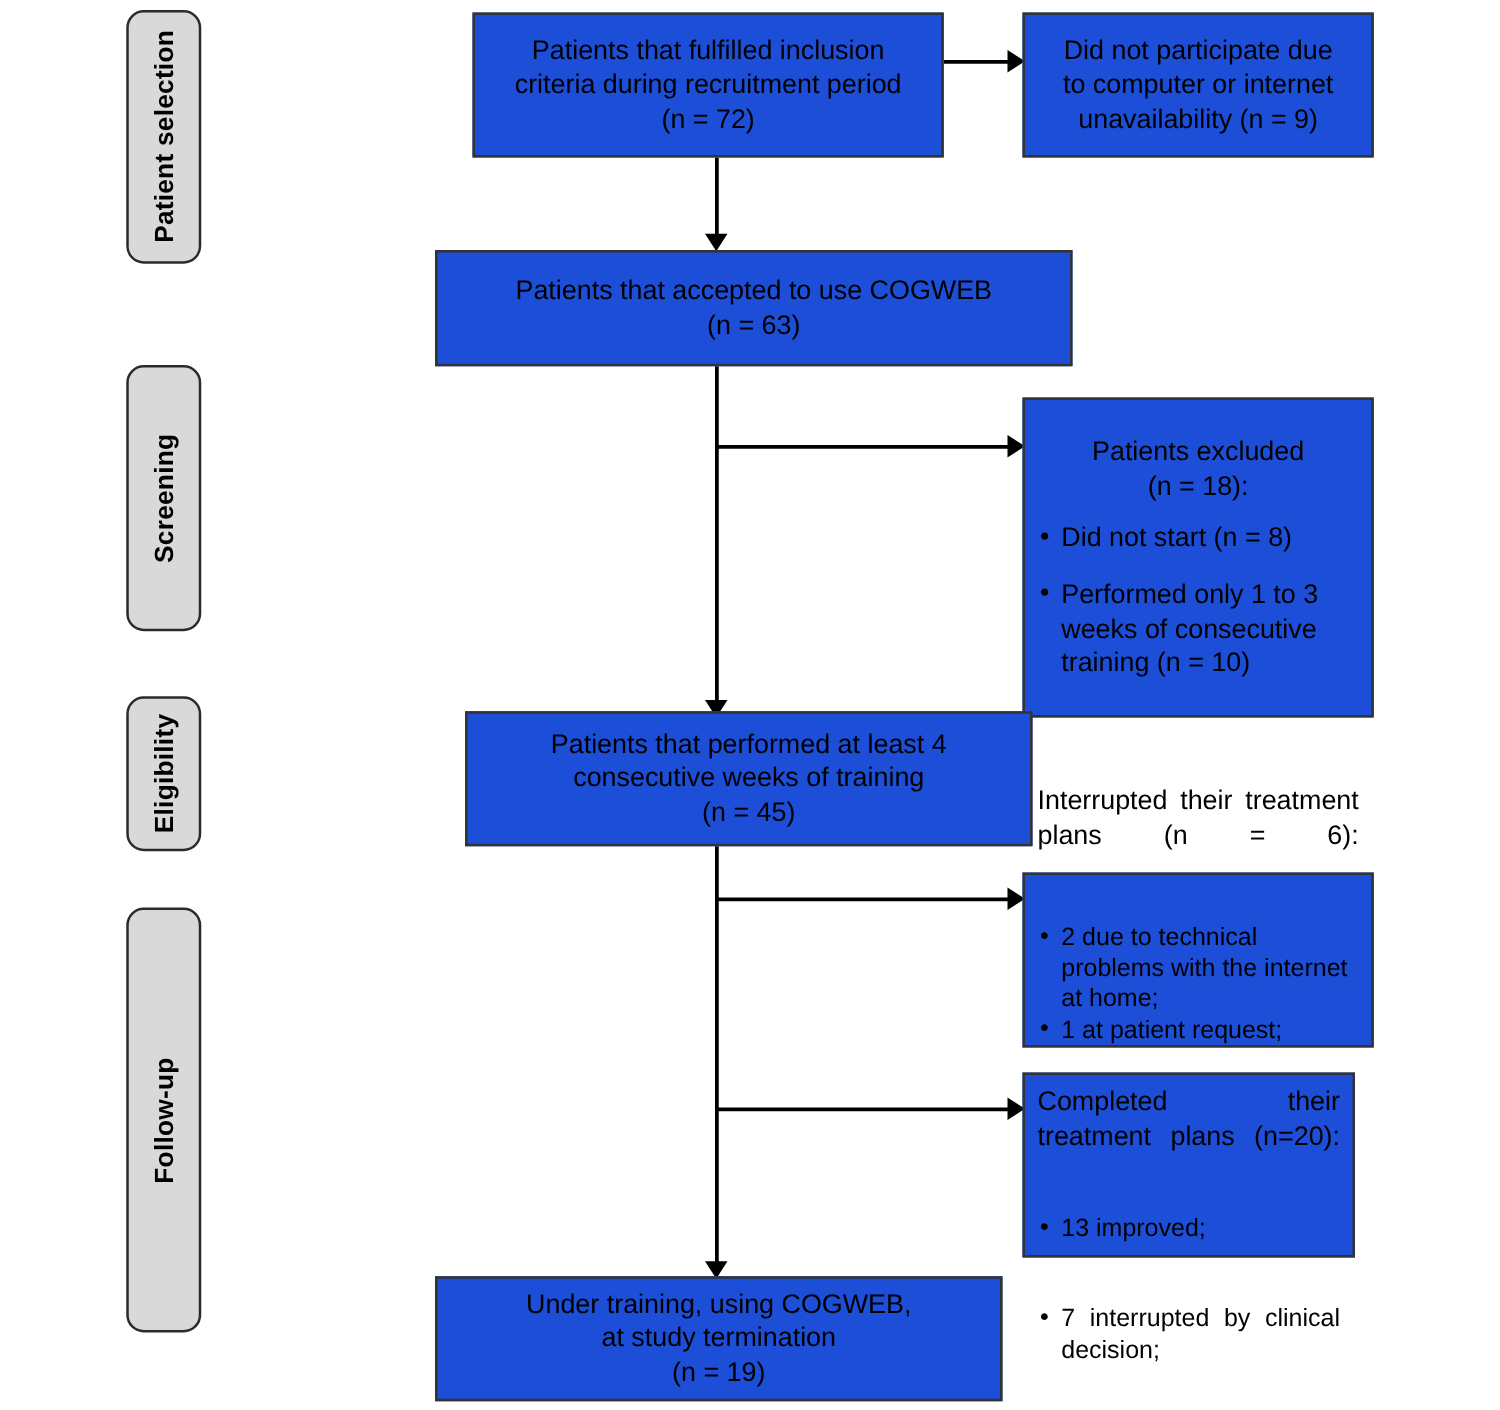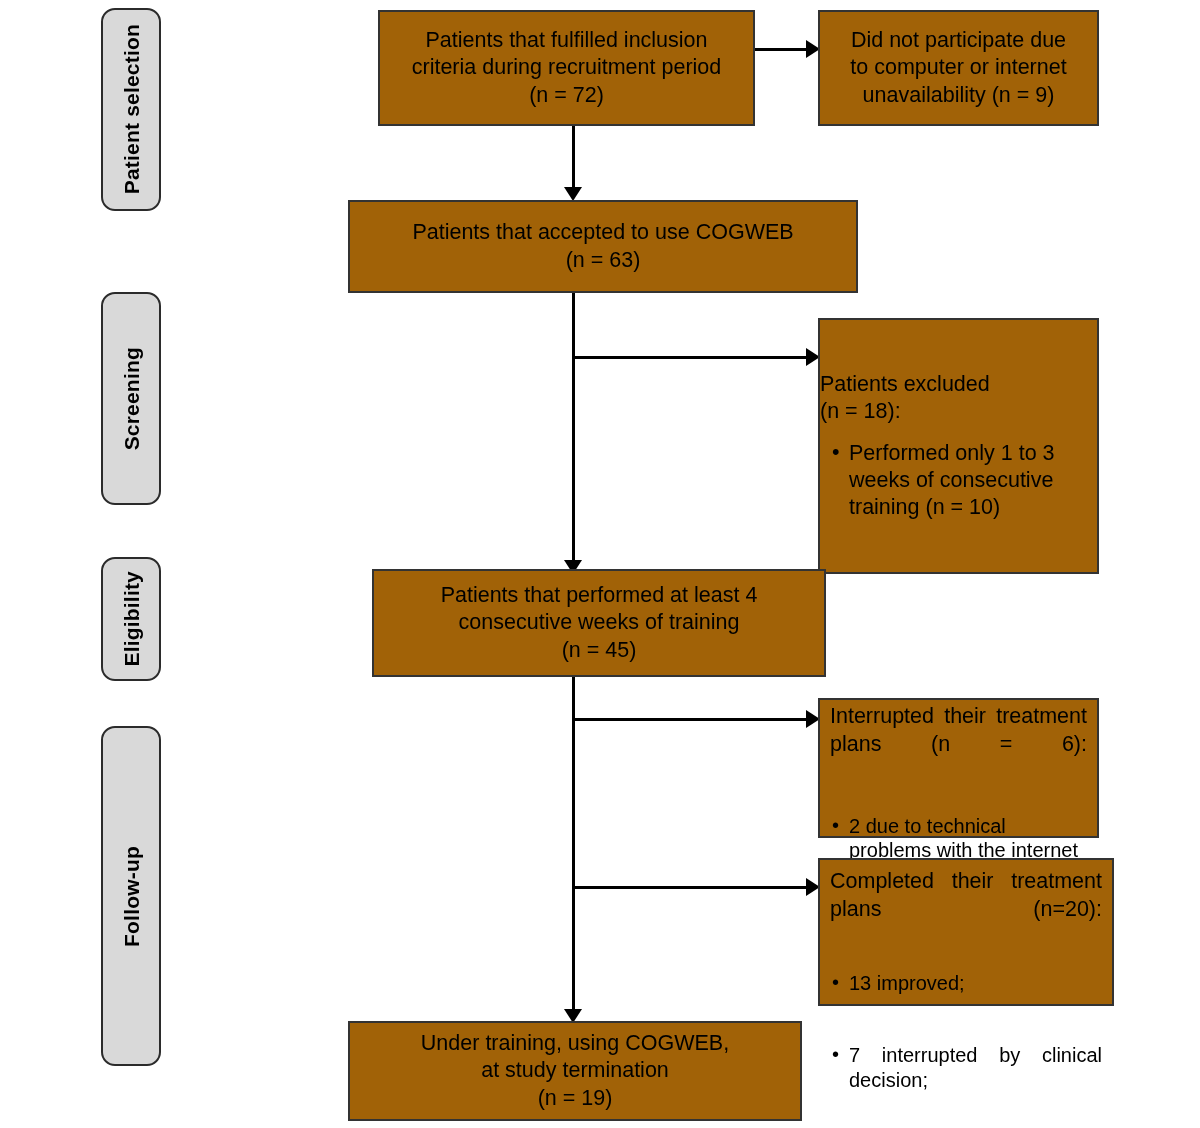--- a/index.html
+++ b/index.html
@@ -35,21 +35,21 @@
     font-weight: bold;
     font-size: 21px;
     letter-spacing: 0.2px;
     line-height: 1;
     white-space: nowrap;
     color: #000;
   }
   
   .box {
     position: absolute;
-    background: #a16207;
+    background: #1d4ed8;
     border: 2.5px solid #333333;
     box-sizing: border-box;
     display: flex;
     flex-direction: column;
     justify-content: center;
   }
   .box-text {
     font-size: 21.5px;
     line-height: 1.28;
     text-align: center;
@@ -89,21 +89,21 @@
   .bullets.tight li {
     font-size: 20px;
     line-height: 1.22;
   }
   .spacer-sm { height: 14px; }
   .spacer-xs { height: 6px; }
   
   .excluded-head {
     font-size: 21.5px;
     line-height: 1.28;
-    text-align: left;
+    text-align: center;
     white-space: pre-line;
   }
   .excluded-list li { margin-bottom: 18px; }
   .excluded-list li:last-child { margin-bottom: 0; }
   
   .vline {
     position: absolute;
     width: 3px;
     background: #000000;
   }
@@ -186,40 +186,41 @@
   <div class="box" style="left:348px; top:200px; width:510px; height:93px;">
     <div class="box-text">Patients that accepted to use COGWEB
 (n = 63)</div>
   </div>
 
   <div class="box" style="left:818px; top:318px; width:281px; height:256px;">
     <div class="excluded-head">Patients excluded
 (n = 18):</div>
     <div class="spacer-sm"></div>
     <ul class="bullets excluded-list">
+      <li>Did not start (n = 8)</li>
       <li>Performed only 1 to 3 weeks of consecutive training (n = 10)</li>
     </ul>
   </div>
 
   <div class="box" style="left:348px; top:569px; width:454px; height:108px;margin-left:24px;">
     <div class="box-text">Patients that performed at least 4
 consecutive weeks of training
 (n = 45)</div>
   </div>
 
-  <div class="box" style="left:818px; top:698px; width:281px; height:140px; justify-content:flex-start; padding-top:3px;gap:28px;">
+  <div class="box" style="left:818px; top:698px; width:281px; height:140px; justify-content:flex-end; padding-top:22px;gap:28px;">
     <div class="box-title">Interrupted their treatment plans (n = 6):</div>
     <div class="spacer-xs"></div>
     <ul class="bullets tight">
       <li>2 due to technical problems with the internet at home;</li>
       <li>1 at patient request;</li>
     </ul>
   </div>
 
-  <div class="box" style="left:818px; top:858px; width:296px; height:148px; justify-content:flex-start; padding-top:8px;">
+  <div class="box" style="left:818px; top:858px; width:266px; height:148px; justify-content:flex-start; padding-top:8px;">
     <div class="box-title">Completed their treatment plans (n=20):</div>
     <div class="spacer-xs"></div>
     <ul class="bullets tight justify">
       <li>13 improved;</li>
       <li>7 interrupted by clinical decision;</li>
     </ul>
   </div>
 
   <div class="box" style="left:348px; top:1021px; width:454px; height:100px;">
     <div class="box-text">Under training, using COGWEB,

